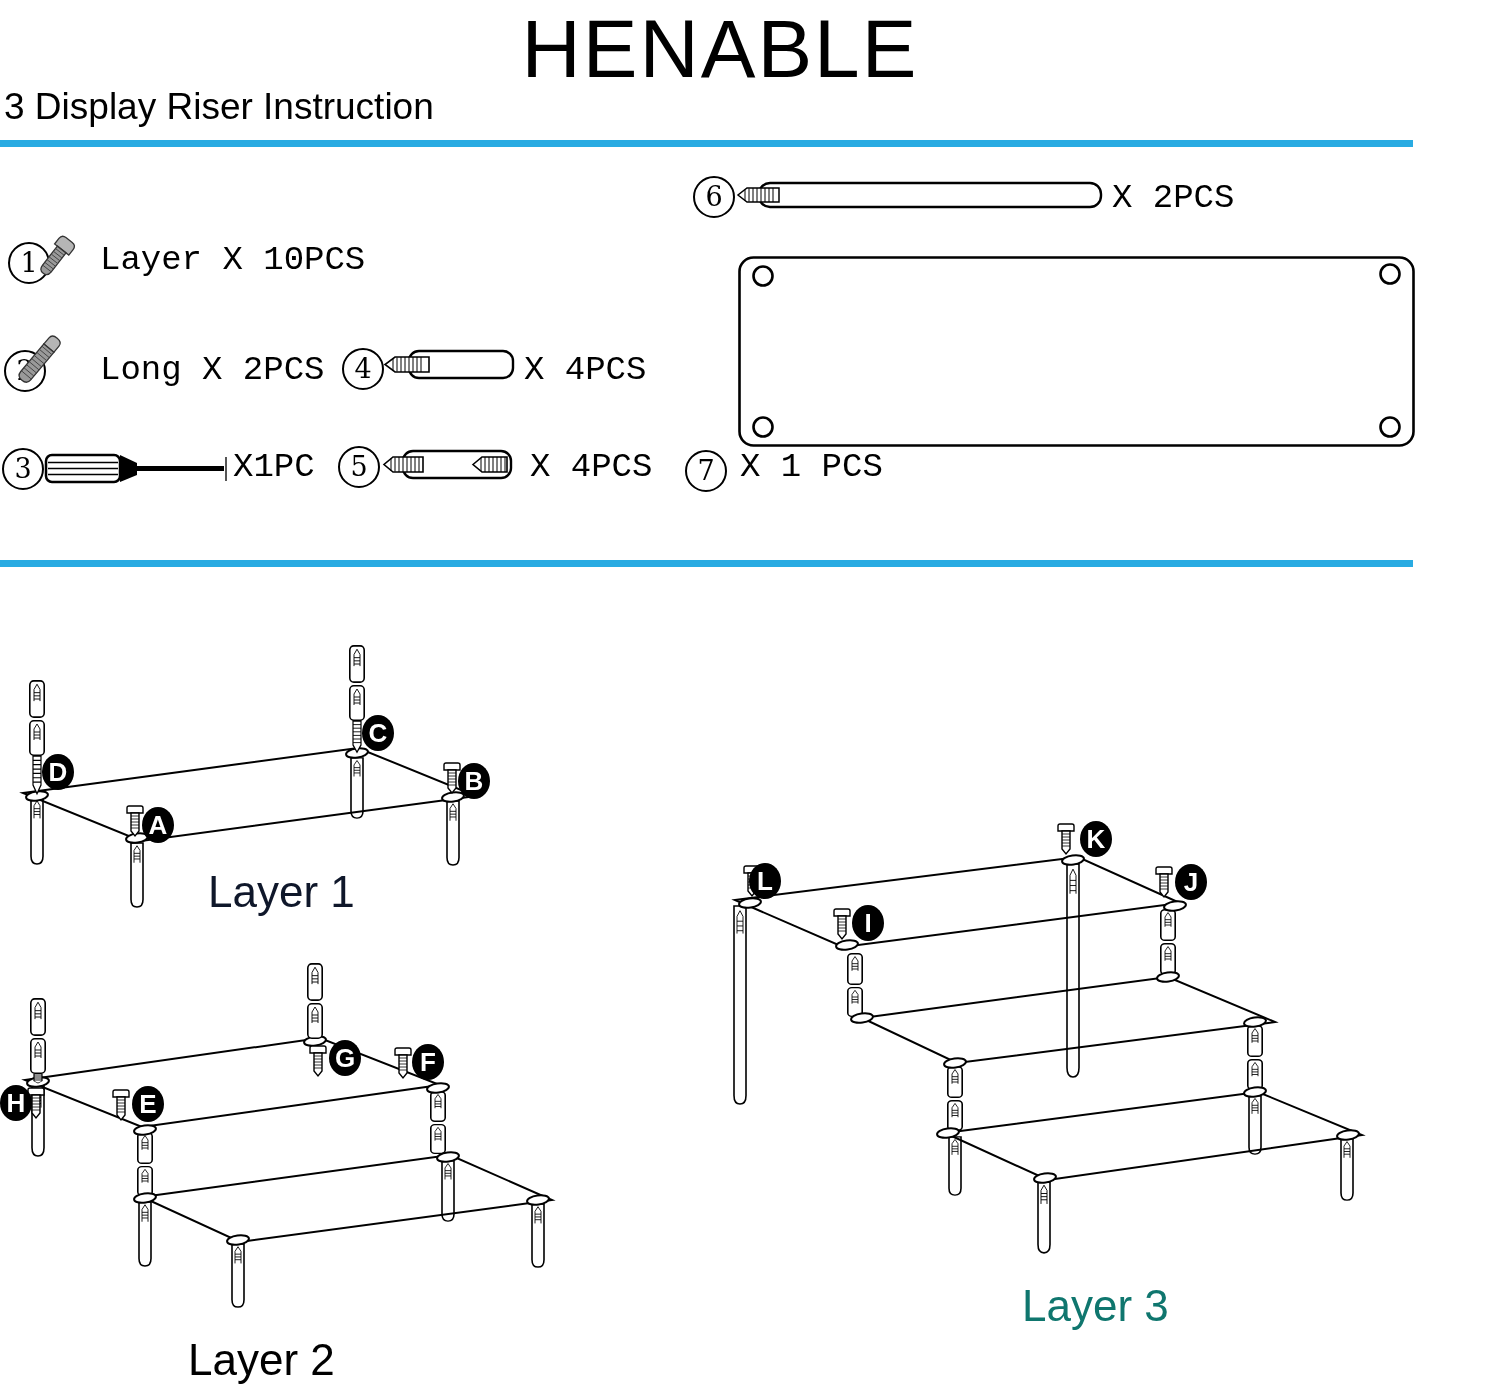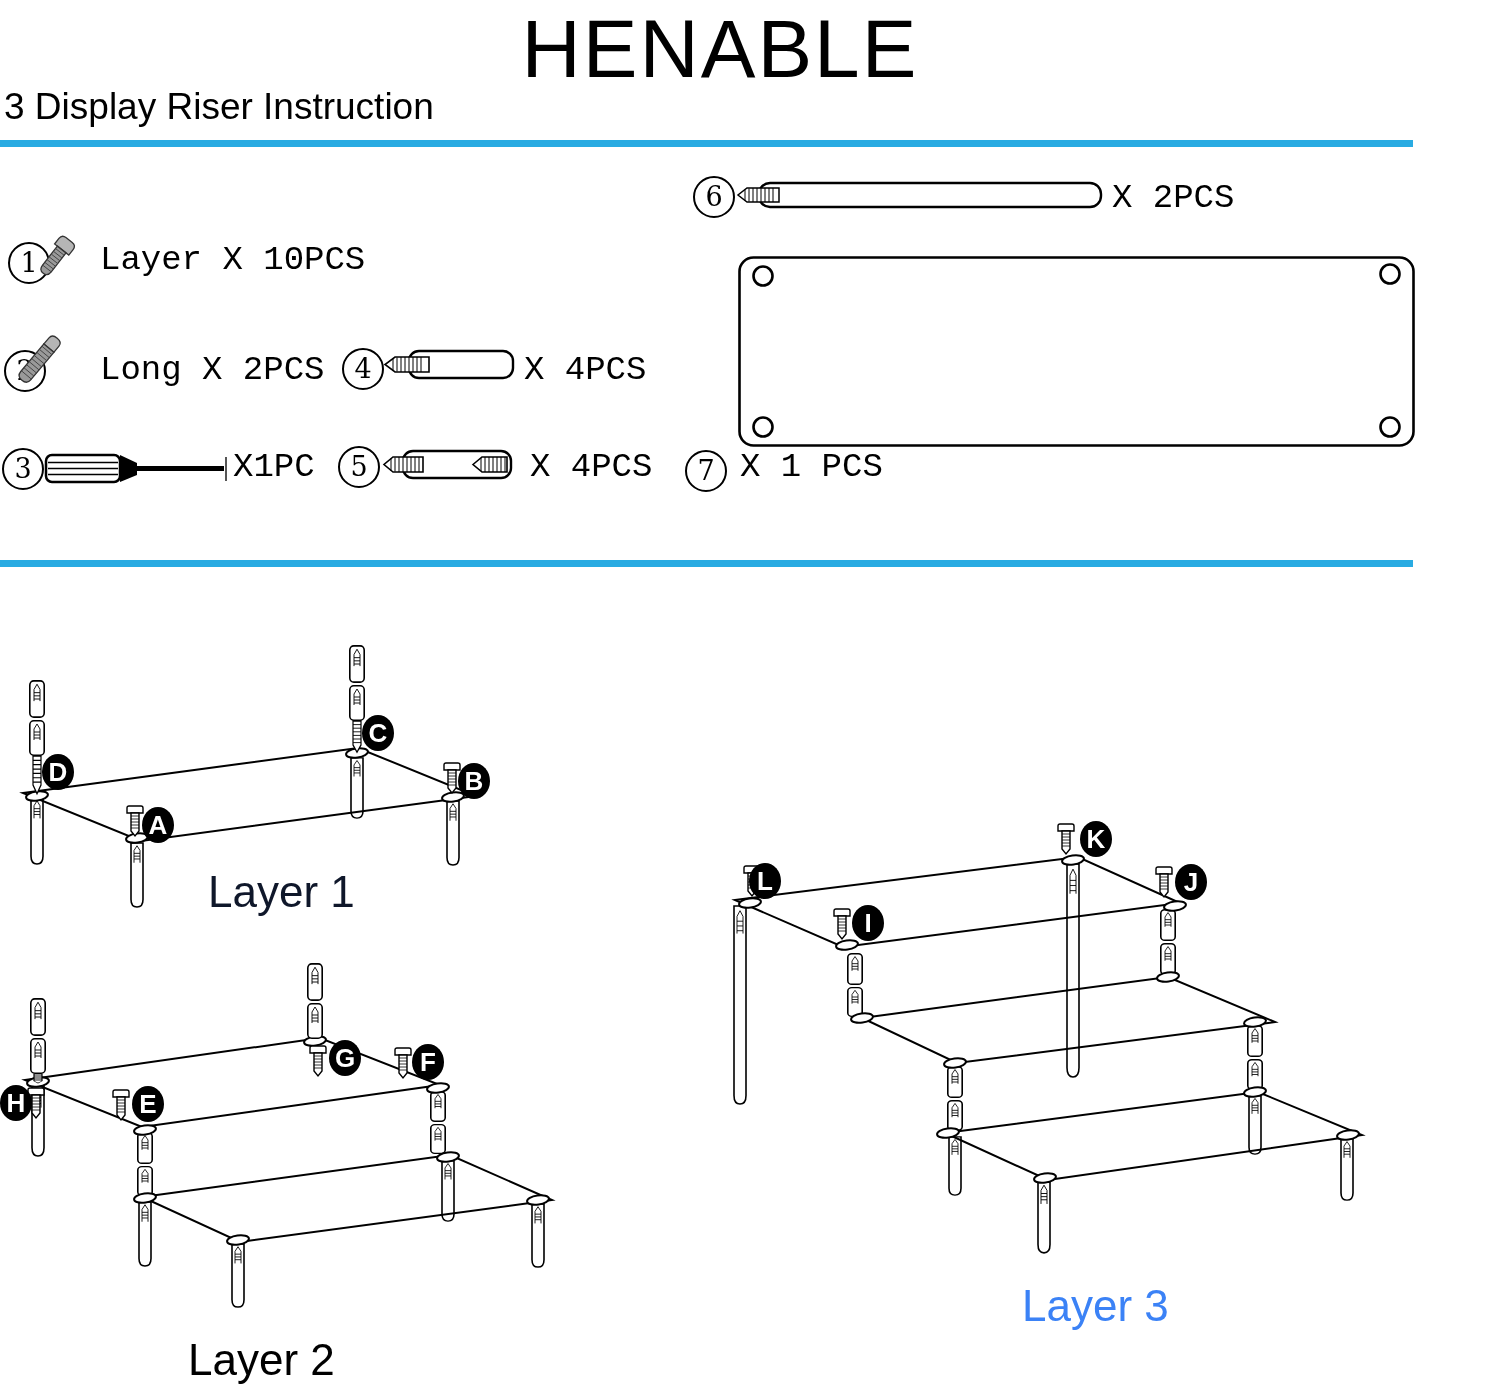--- a/index.html
+++ b/index.html
@@ -271,15 +271,15 @@
       </g>
     <g transform="translate(376,44)">
       <ellipse rx="16" ry="18" fill="#000"></ellipse>
         <text class="badge-t" y="9">K</text>
       </g>
     <g transform="translate(45,86)">
       <ellipse rx="16" ry="18" fill="#000"></ellipse>
         <text class="badge-t" y="9">L</text>
       </g>
   </svg>
-  <div class="caption accent-text" style="left: 1022px; top: 1284px; color: #3b82f6;">Layer 3</div>
+  <div class="caption accent-text" style="left: 1022px; top: 1284px; color: #0f766e;">Layer 3</div>
 
 </div>
 
 </body></html>

